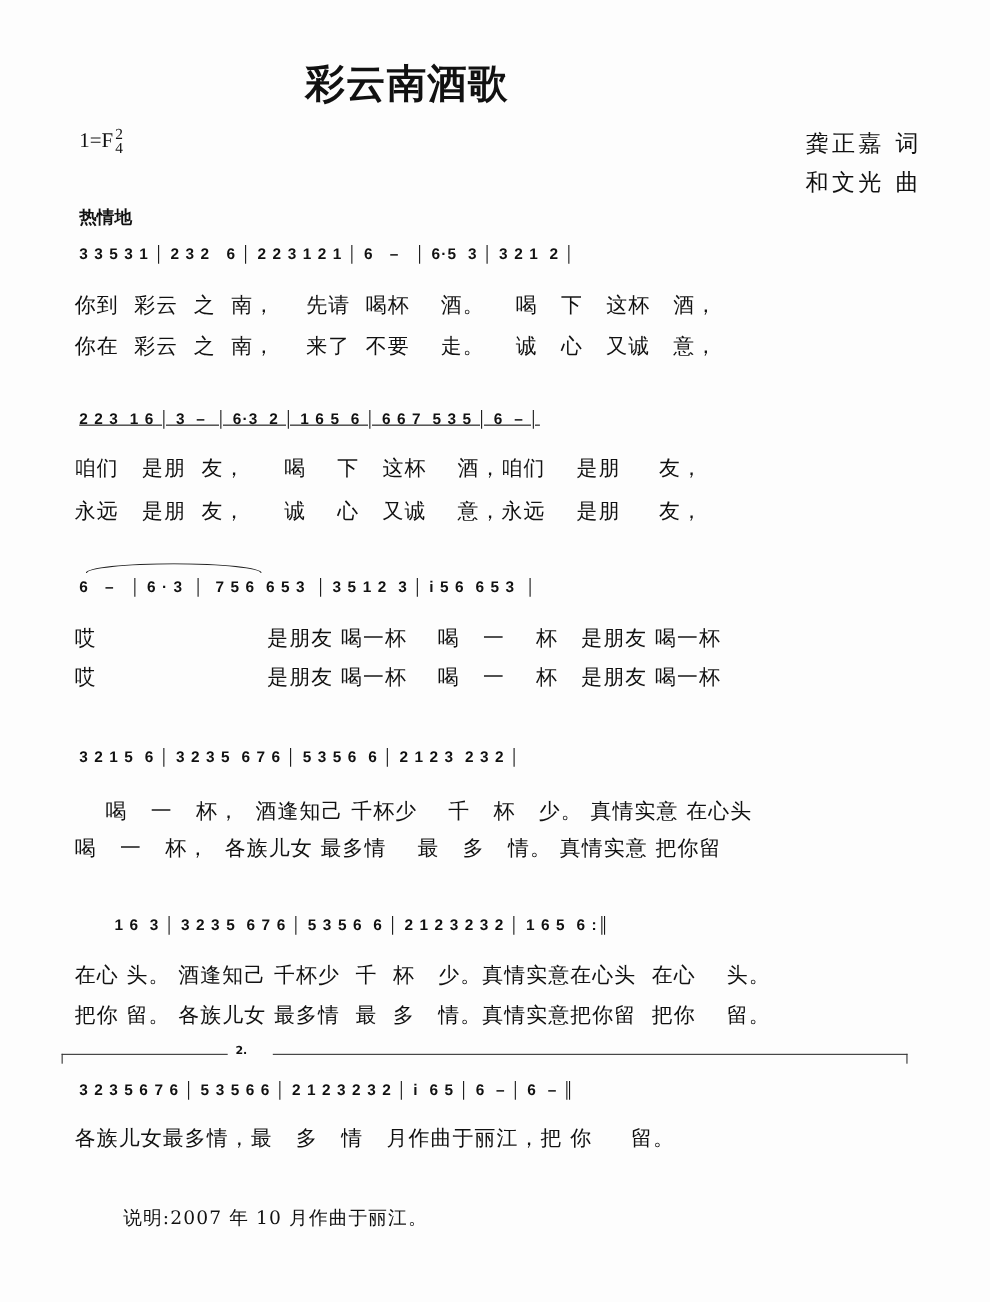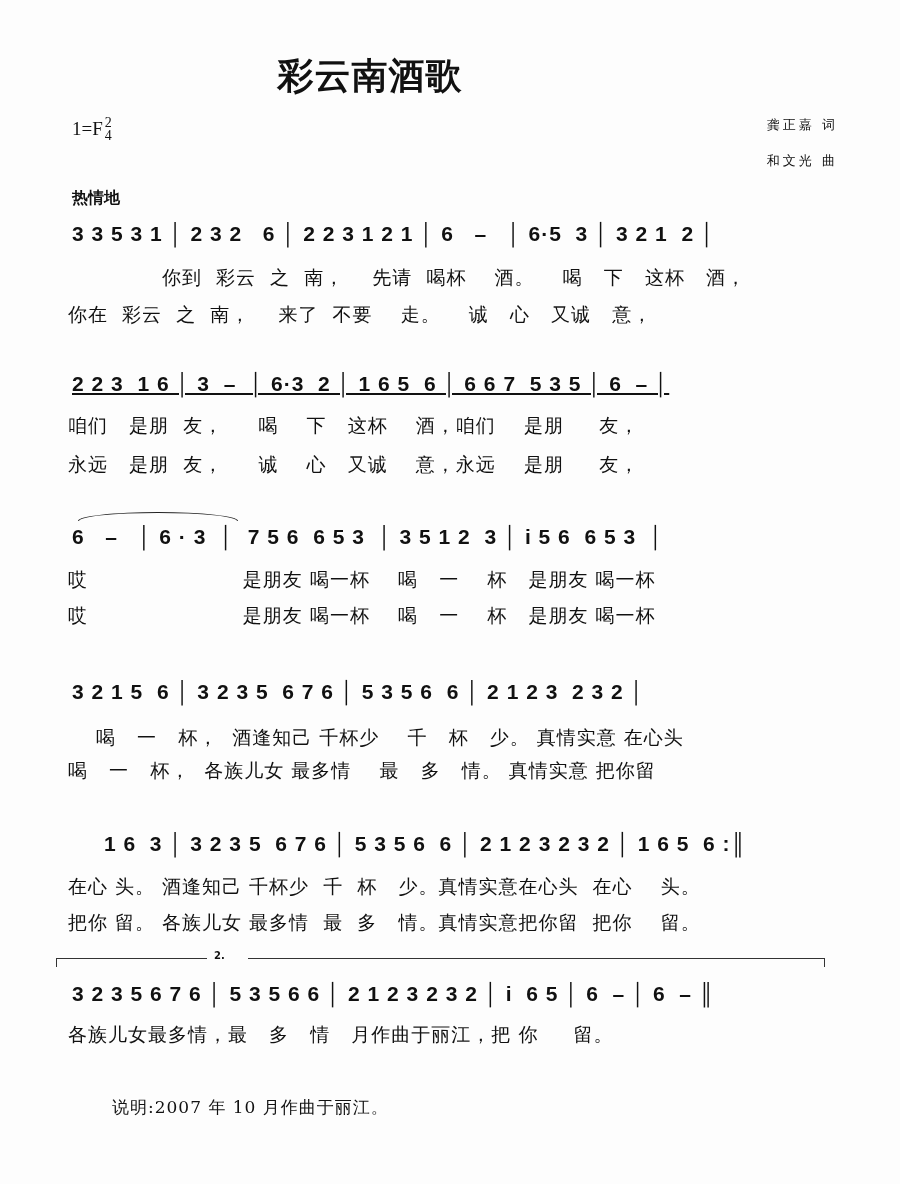--- a/index.html
+++ b/index.html
@@ -9,25 +9,25 @@
   }
   .abs { position:absolute; }
   .title {
     left:0; width:740px; top:52px; text-align:center;
     font-size:36px; font-weight:bold; letter-spacing:1px;
     font-family:"DejaVu Sans", sans-serif;
   }
   .key { left:72px; top:116px; font-family:"Liberation Serif", serif; font-size:19px; display:flex; align-items:center; }
   .frac { display:inline-flex; flex-direction:column; align-items:center; margin-left:2px; line-height:13px; font-size:14px; }
   .frac span:first-child { border-bottom:0 solid #111; }
-  .credit { right:62px; font-size:13px; font-family:"DejaVu Serif", serif; letter-spacing:3px; }
+  .credit { right:62px; font-size:21px; font-family:"DejaVu Serif", serif; letter-spacing:3px; }
   .tempo { left:72px; top:188px; font-size:16px; font-weight:bold; }
   .notes-row {
     left:72px; right:60px; height:34px; font-family:"Liberation Sans", sans-serif; font-weight:bold;
-    font-size:21px; white-space:pre; letter-spacing:1px;
+    font-size:14px; white-space:pre; letter-spacing:1px;
   }
   .lyric {
     left:68px; right:60px; font-size:19px; white-space:pre; font-family:"DejaVu Sans", sans-serif; letter-spacing:1px;
   }
   .slur { border:1.5px solid #222; border-bottom:none; border-radius:50% 50% 0 0 / 100% 100% 0 0; height:8px; }
   .bracket { border-top:1.5px solid #333; height:8px; }
   .note { font-size:17px; font-family:"DejaVu Serif", serif; left:112px; top:1096px; letter-spacing:1px; }
 </style>
 </head>
 <body>
@@ -40,21 +40,21 @@
     <span>2</span>
     <span>4</span>
   </span>
 </div>
 
 <div class="abs credit" style="top:116px;">龚正嘉  词</div>
 <div class="abs credit" style="top:152px;">和文光  曲</div>
 <div class="abs tempo">热情地</div>
 
 <div class="abs notes-row" style="top:222px;">3 3 5 3 1 │ 2 3 2   6 │ 2 2 3 1 2 1 │ 6   –   │ 6·5  3 │ 3 2 1  2 │</div>
-<div class="abs lyric" style="top:265px;text-align:center;">你到  彩云  之  南，    先请  喝杯    酒。    喝   下   这杯   酒，</div>
+<div class="abs lyric" style="top:265px;">你到  彩云  之  南，    先请  喝杯    酒。    喝   下   这杯   酒，</div>
 <div class="abs lyric" style="top:302px;">你在  彩云  之  南，    来了  不要    走。    诚   心   又诚   意，</div>
 
 <div class="abs notes-row" style="top:372px;text-decoration:underline;">2 2 3  1 6 │ 3  –  │ 6·3  2 │ 1 6 5  6 │ 6 6 7  5 3 5 │ 6  – │</div>
 <div class="abs lyric" style="top:413px;">咱们   是朋  友，     喝    下   这杯    酒，咱们    是朋     友，</div>
 <div class="abs lyric" style="top:452px;">永远   是朋  友，     诚    心   又诚    意，永远    是朋     友，</div>
 
 <div class="abs slur" style="left:78px; top:512px; width:158px;"></div>
 <div class="abs notes-row" style="top:525px;">6   –   │ 6 · 3  │  7 5 6  6 5 3  │ 3 5 1 2  3 │ i 5 6  6 5 3  │</div>
 <div class="abs lyric" style="top:567px;">哎                      是朋友 喝一杯    喝   一    杯   是朋友 喝一杯</div>
 <div class="abs lyric" style="top:603px;">哎                      是朋友 喝一杯    喝   一    杯   是朋友 喝一杯</div>

